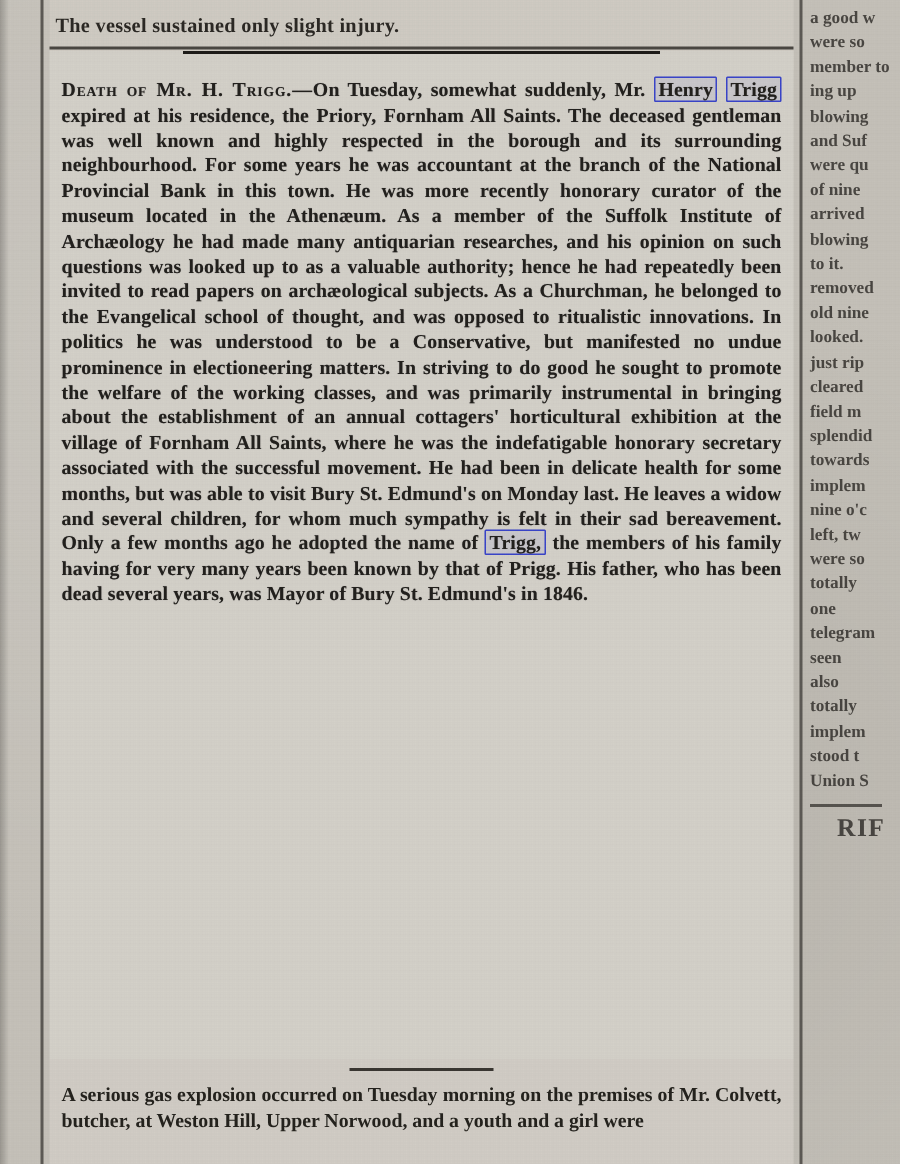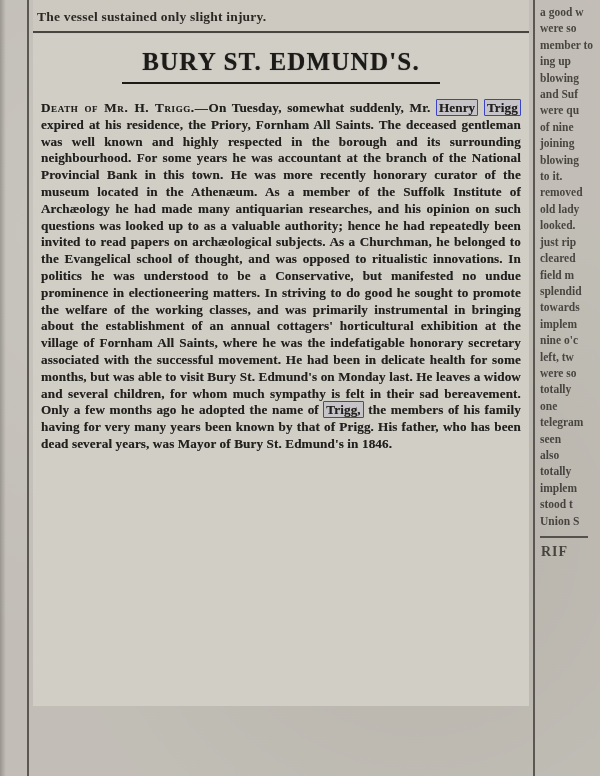--- a/index.html
+++ b/index.html
@@ -176,24 +176,25 @@
   #side-right .ln { padding-left: 3px; }
   #side-left .ln { padding-left: 1px; letter-spacing: -0.3px; }
 
   #side-right .rule {
     width: 48px;
     height: 2px;
     background: #4a4742;
     margin: 7px 0 6px 3px;
   }
   #side-right .bigword {
-    font-size: 14px;
+    font-size: 17px;
     letter-spacing: 1px;
     font-weight: 700;
     padding-left: 4px;
+    margin-left: 17px;
   }
 
   
   #left-shade {
     position: absolute;
     left: 0; top: 0; width: 6px; height: 776px;
     background: linear-gradient(90deg, rgba(0,0,0,0.22), rgba(0,0,0,0));
     pointer-events: none;
   }
 </style>
@@ -249,44 +250,47 @@
 
   <div class="col-rule" id="rule-left"></div>
   <div class="col-rule" id="rule-right"></div>
 
   <div id="top-strip">
     <div class="line">The vessel sustained only slight injury.</div>
   </div>
   <div id="top-rule"></div>
 
   <div id="article">
-    <div id="headline">BURY ST. EDMUND'S.</div>
     <div id="headline-underline"></div>
 
     <div id="body">
       <span class="lead">Death of Mr. H. Trigg.—</span><span>On Tuesday, somewhat suddenly, Mr. </span><span class="hl">Henry</span><span> </span><span class="hl">Trigg</span><span> expired at his residence, the Priory, Fornham All Saints. The deceased gentleman was well known and highly respected in the borough and its surrounding neighbourhood. For some years he was accountant at the branch of the National Provincial Bank in this town. He was more recently honorary curator of the museum located in the Athenæum. As a member of the Suffolk Institute of Archæology he had made many antiquarian researches, and his opinion on such questions was looked up to as a valuable authority; hence he had repeatedly been invited to read papers on archæological subjects. As a Churchman, he belonged to the Evangelical school of thought, and was opposed to ritualistic innovations. In politics he was understood to be a Conservative, but manifested no undue prominence in electioneering matters. In striving to do good he sought to promote the welfare of the working classes, and was primarily instrumental in bringing about the establishment of an annual cottagers' horticultural exhibition at the village of Fornham All Saints, where he was the indefatigable honorary secretary associated with the successful movement. He had been in delicate health for some months, but was able to visit Bury St. Edmund's on Monday last. He leaves a widow and several children, for whom much sympathy is felt in their sad bereavement. Only a few months ago he adopted the name of </span><span class="hl">Trigg,</span><span> the members of his family having for very many years been known by that of Prigg. His father, who has been dead several years, was Mayor of Bury St. Edmund's in 1846.</span>
     </div>
   </div>
 
+  <div id="bottom-rule-wrap">
+    <div id="short-rule"></div>
+    <div id="tail-text">A serious gas explosion occurred on Tuesday morning on the premises of Mr. Colvett, butcher, at Weston Hill, Upper Norwood, and a youth and a girl were</div>
+  </div>
 
   <div class="side" id="side-right">
     <div id="side-right-lines">
         <div class="ln">a good w</div>
         <div class="ln">were so</div>
         <div class="ln">member to</div>
         <div class="ln">ing up</div>
         <div class="ln">blowing</div>
         <div class="ln">and Suf</div>
         <div class="ln">were qu</div>
         <div class="ln">of nine</div>
-        <div class="ln">joining</div>
+        <div class="ln">arrived</div>
         <div class="ln">blowing</div>
         <div class="ln">to it.</div>
         <div class="ln">removed</div>
-        <div class="ln">old lady</div>
+        <div class="ln">old nine</div>
         <div class="ln">looked.</div>
         <div class="ln">just rip</div>
         <div class="ln">cleared</div>
         <div class="ln">field m</div>
         <div class="ln">splendid</div>
         <div class="ln">towards</div>
         <div class="ln">implem</div>
         <div class="ln">nine o'c</div>
         <div class="ln">left, tw</div>
         <div class="ln">were so</div>

